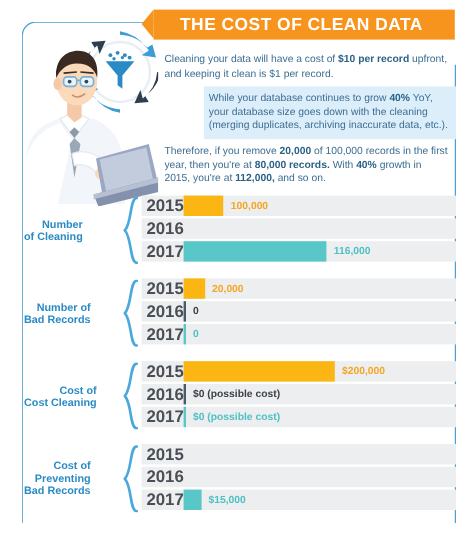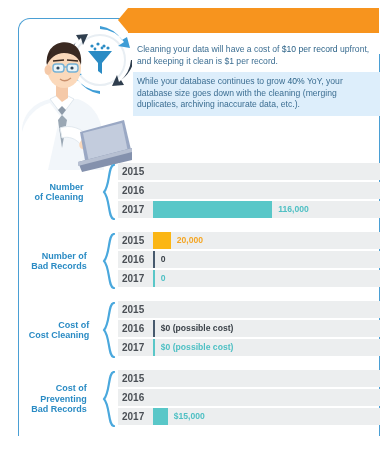--- a/index.html
+++ b/index.html
@@ -24,58 +24,59 @@
   .ribbon-title{color:#ffffff;font-size:14.5px;font-weight:bold;letter-spacing:.4px;
                 padding-left:22px;white-space:nowrap;}
 
   
   .illus{position:absolute;left:20px;top:20px;width:112px;height:152px;overflow:hidden;}
   .illus svg{display:block;}
 
   
   .copy{position:absolute;left:133px;top:40px;width:247px;}
   .para{font-size:8.6px;line-height:11.6px;color:#3c6e92;padding:4px 6px 5px 4px;}
-  .para.hl{background:#ddeefb;}
-  .para b{font-weight:normal;color:#2b6287;}
+  .para.hl{background:#ddeefb;margin-left:37px;}
+  .para b{font-weight:bold;color:#2b6287;}
 
   
   .chart{position:absolute;left:20px;top:163px;width:360px;}
   .group{position:relative;margin-bottom:11px;height:58px;}
   .group:last-child{margin-bottom:0;}
 
   .glabel{position:absolute;left:0;top:0;width:78px;height:58px;
-          display:flex;align-items:center;justify-content:center;
+          display:flex;align-items:center;justify-content:flex-start;
           text-align:right;color:#2a8bc4;font-size:9px;font-weight:bold;
           line-height:10.5px;}
   .brace{position:absolute;left:82px;top:1px;width:14px;height:56px;}
   .rows{position:absolute;left:98px;top:0;right:0;}
 
   .row{position:relative;height:17px;margin-bottom:2px;background:#eceeef;}
   .row:last-child{margin-bottom:0;}
   .yr{position:absolute;left:4px;top:0;height:17px;line-height:17px;
-      width:28px;font-size:10px;font-weight:bold;color:#4a4f55;}
+      width:28px;font-size:14px;font-weight:bold;color:#4a4f55;}
   .barwrap{position:absolute;left:35px;top:0;height:17px;right:0;}
   .bar{position:absolute;left:0;top:0;height:17px;}
   .val{position:absolute;top:0;height:17px;line-height:17px;font-size:8.6px;
        font-weight:bold;white-space:nowrap;}
 
   .c-amber{background:#fbb614;} .t-amber{color:#f5a623;}
   .c-slate{background:#475a6e;} .t-slate{color:#3b4249;}
   .c-teal{background:#59c7c8;}  .t-teal{color:#4fc0c4;}
 </style>
 </head>
 <body>
 
 <div class="page">
 
   <div class="frame"></div>
   <div class="frame-mask-right"></div>
 
   <div class="ribbon">
     <div class="ribbon-point"></div>
+    <div class="ribbon-title">THE COST OF CLEAN DATA</div>
   </div>
 
   <div class="illus">
     <svg width="112" height="152" viewBox="0 0 112 152" xmlns="http://www.w3.org/2000/svg">
 
       <g>
         <circle cx="80" cy="40" r="25" fill="#ffffff" stroke="#e8eef3" stroke-width="2"></circle>
 
         <path d="M80 9 A31 31 0 0 1 104 22 L98 26 L110 28 L107 17 L102 20 A33 33 0 0 0 80 6 Z" fill="#3f9dd6"></path>
         <path d="M111 40 A31 31 0 0 1 99 62 L97 55 L92 66 L104 65 L101 60 A33 33 0 0 0 114 40 Z" fill="#2f3e4e"></path>
@@ -134,36 +135,41 @@
         <path d="M63 113 L102 103 L108 132 L69 142 Z" fill="#c3ccdd"></path>
         <path d="M58 142 L112 128 L112 140 L62 152 Z" fill="#8491ad"></path>
         <path d="M58 142 L112 128 L112 132 L58 146 Z" fill="#b7c0d2"></path>
       </g>
     </svg>
   </div>
 
   <div class="copy">
     <div class="para"><span>Cleaning your data will have a cost of </span><b>$10 per record</b><span> upfront, and keeping it clean is $1 per record.</span></div>
     <div class="para hl"><span>While your database continues to grow </span><b>40%</b><span> YoY, your database size goes down with the cleaning (merging duplicates, archiving inaccurate data, etc.).</span></div>
+    <div class="para"><span>Therefore, if you remove </span><b>20,000</b><span> of 100,000 records in the first year, then you're at </span><b>80,000 records.</b><span> With </span><b>40%</b><span> growth in 2015, you're at </span><b>112,000,</b><span> and so on.</span></div>
   </div>
 
   <div class="chart">
       <div class="group">
         <div class="glabel">
           <div>
             <div>Number</div>
             <div>of Cleaning</div>
           </div>
         </div>
         <div class="brace"><svg width="14" height="56" viewBox="0 0 14 56">
   <path d="M12 1 C6 1 8 22 2 28 C8 34 6 55 12 55" fill="none" stroke="#4aa8dd" stroke-width="2.2" stroke-linecap="round" stroke-linejoin="round"></path>
           </svg></div>
         <div class="rows">
           <div class="row">
             <div class="yr">2015</div>
+            <div class="barwrap">
+              <div class="bar c-amber" style="width: 14.7%;"></div>
+              <div class="val t-amber" style="left: calc(14.7% + 6px);">100,000</div>
+            </div>
           </div>
           <div class="row">
             <div class="yr">2016</div>
           </div>
           <div class="row">
             <div class="yr">2017</div>
             <div class="barwrap">
               <div class="bar c-teal" style="width: 52.5%;"></div>
               <div class="val t-teal" style="left: calc(52.5% + 6px);">116,000</div>
             </div>
@@ -210,20 +216,24 @@
             <div>Cost of</div>
             <div>Cost Cleaning</div>
           </div>
         </div>
         <div class="brace"><svg width="14" height="56" viewBox="0 0 14 56">
   <path d="M12 1 C6 1 8 22 2 28 C8 34 6 55 12 55" fill="none" stroke="#4aa8dd" stroke-width="2.2" stroke-linecap="round" stroke-linejoin="round"></path>
           </svg></div>
         <div class="rows">
           <div class="row">
             <div class="yr">2015</div>
+            <div class="barwrap">
+              <div class="bar c-amber" style="width: 55.5%;"></div>
+              <div class="val t-amber" style="left: calc(55.5% + 6px);">$200,000</div>
+            </div>
           </div>
           <div class="row">
             <div class="yr">2016</div>
             <div class="barwrap">
               <div class="bar c-slate" style="width: 0.8%;"></div>
               <div class="val t-slate" style="left: calc(0.8% + 6px);">$0 (possible cost)</div>
             </div>
           </div>
           <div class="row">
             <div class="yr">2017</div>

